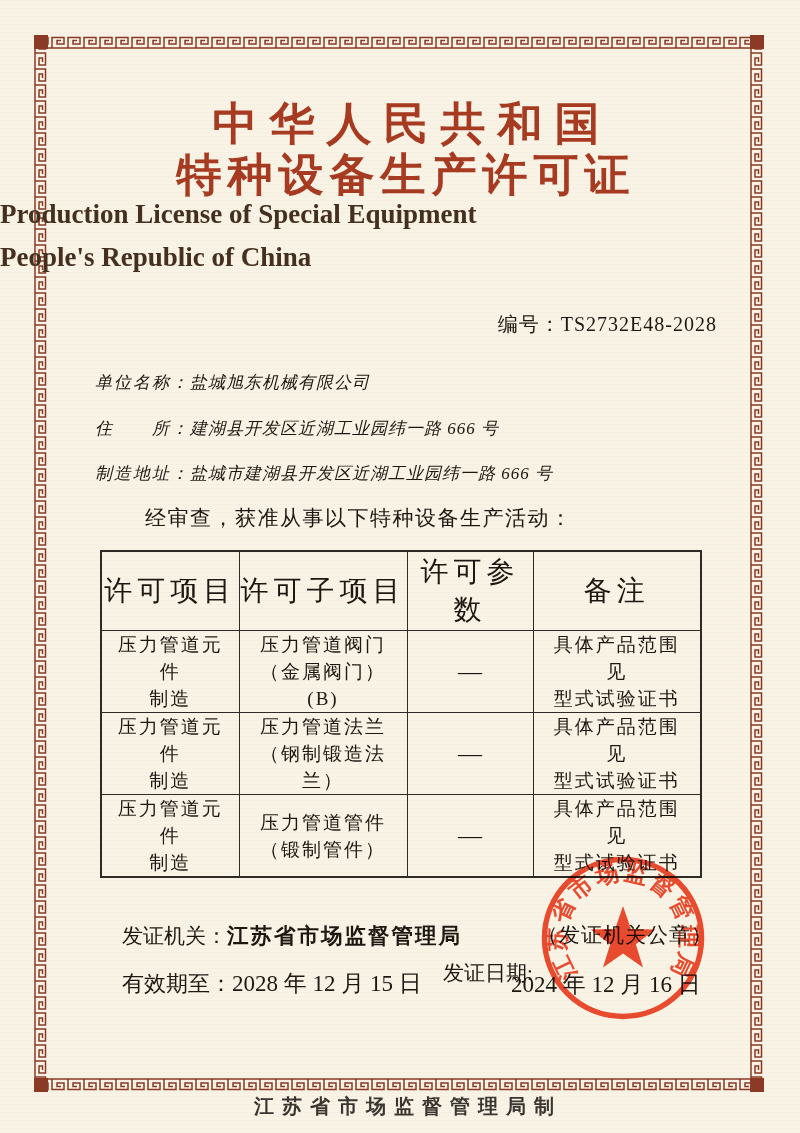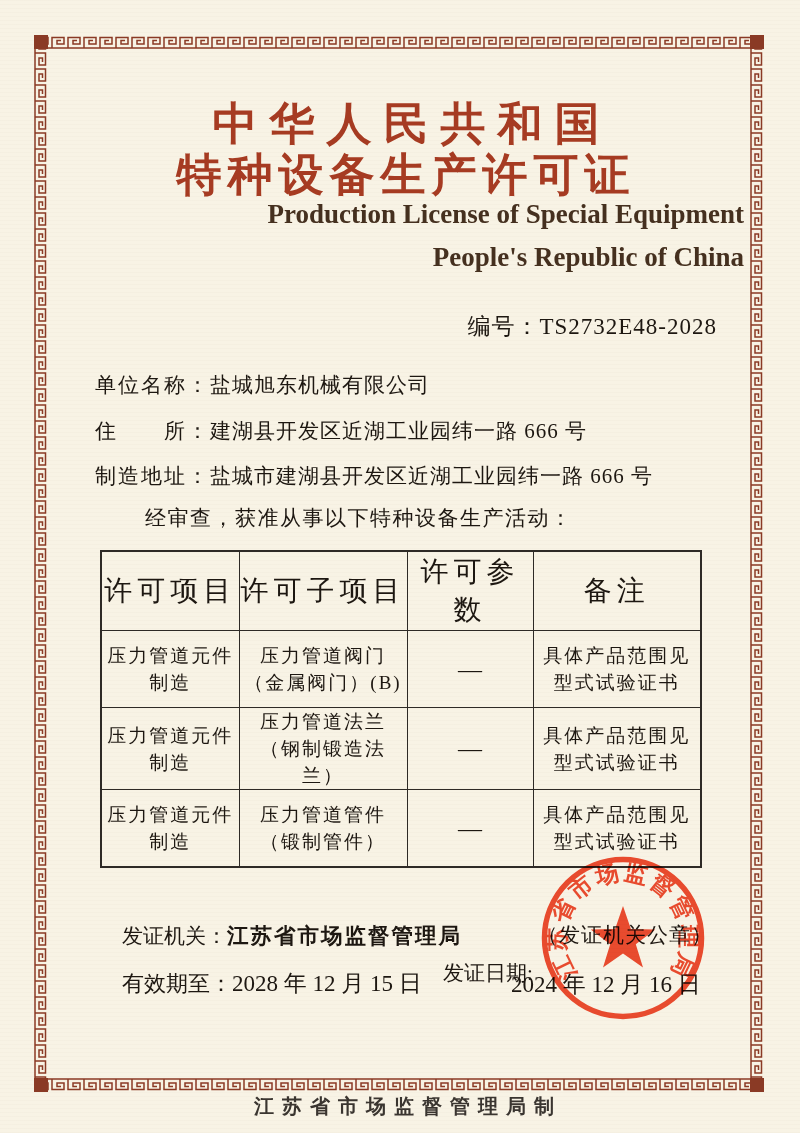--- a/index.html
+++ b/index.html
@@ -17,44 +17,44 @@
   .abs{position:absolute;}
   .band{position:absolute;display:block;}
   .corner{position:absolute;width:14px;height:14px;background:var(--border,#8a3a25);}
   .title-cn{
     position:absolute;left:0;width:800px;text-align:center;
     color:var(--title_red,#a63b22);font-weight:bold;font-size:45px;line-height:48px;
   }
   .t1{top:100px;letter-spacing:12px;padding-left:12px;}
   .t2{top:151px;letter-spacing:6px;padding-left:6px;}
   .title-en{
-    position:absolute;left:0;width:744px;text-align:right;
+    position:absolute;left:0;width:744px;text-align:left;
     color:var(--title_en,#45301f);font-weight:bold;font-size:27px;line-height:30px;
     font-family:"Liberation Serif","DejaVu Serif",serif;
   }
   .e1{top:199px;}
   .e2{top:242px;}
   .license-no{
-    position:absolute;top:311px;right:83px;font-size:23px;letter-spacing:1px;
+    position:absolute;top:311px;right:83px;font-size:20px;letter-spacing:1px;
   }
-  .field{position:absolute;left:95px;font-size:21px;letter-spacing:1px;white-space:nowrap;}
+  .field{position:absolute;left:95px;font-size:17px;letter-spacing:1px;white-space:nowrap;font-style:italic;}
   .field .lbl{letter-spacing:2px;}
   .statement{position:absolute;left:145px;top:504px;font-size:21px;letter-spacing:1.5px;}
   table.lic{
     position:absolute;left:100px;top:550px;width:600px;border-collapse:collapse;
     table-layout:fixed;
   }
   table.lic,table.lic th,table.lic td{border:1.6px solid var(--table_line,#2e2a26);}
   table.lic{border-width:2.4px;}
   table.lic th{
     height:58px;font-size:28px;font-weight:normal;letter-spacing:5px;text-align:center;
   }
   table.lic td{
     height:76px;font-size:19px;text-align:center;vertical-align:middle;line-height:27px;
-    letter-spacing:2px;padding:0 2px;
+    letter-spacing:2px;padding:0 12px;
   }
   table.lic td.dash{font-size:24px;letter-spacing:0;}
   .issuer-line{position:absolute;left:122px;top:921px;font-size:21px;white-space:nowrap;text-align:right;}
   .issuer-line .val{font-weight:bold;letter-spacing:2px;font-size:21.5px;}
   .seal-note{position:absolute;left:537px;top:921px;font-size:21px;letter-spacing:1px;}
   .valid-line{position:absolute;left:122px;top:968px;font-size:22px;white-space:nowrap;}
   .date-text{font-family:Liberation Serif, serif;font-size:23px;}
   .issue-label{position:absolute;left:443px;top:959px;font-size:21px;}
   .issue-value{position:absolute;left:511px;top:969px;}
   .maker{

